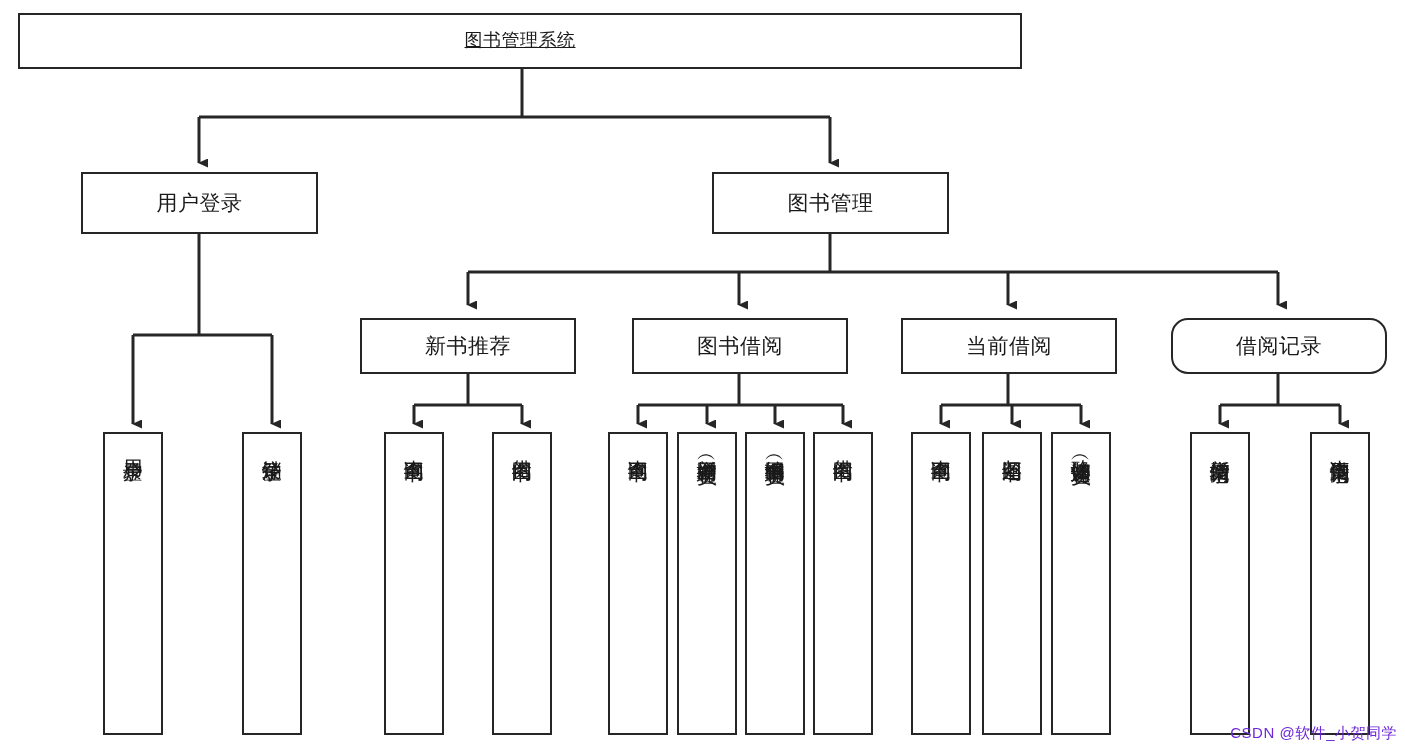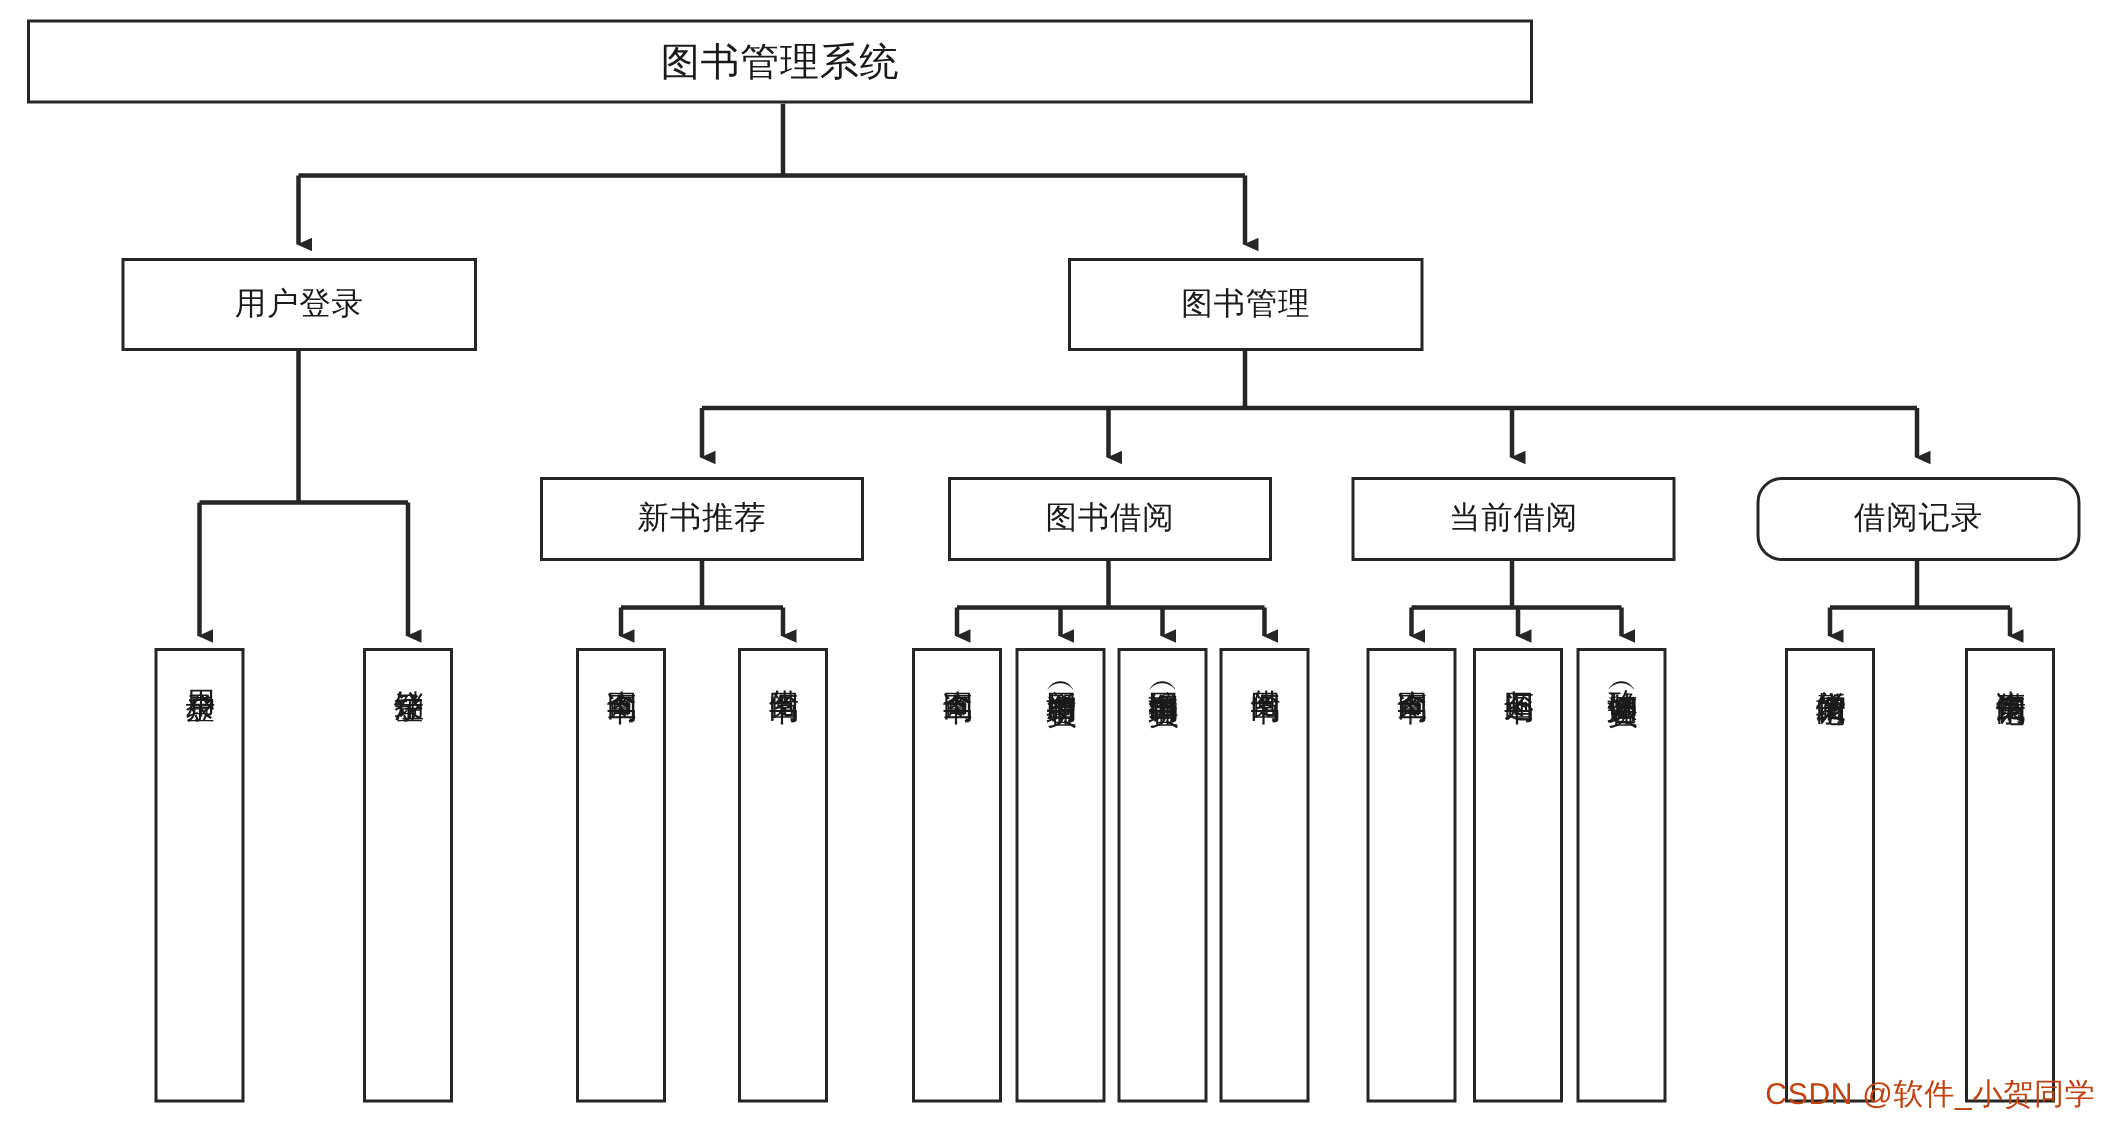--- a/index.html
+++ b/index.html
@@ -40,21 +40,22 @@
     text-align: center;
     line-height: 1.18;
     white-space: nowrap;
   }
   
   .node.h .node-label {
     font-size: 21px;
     letter-spacing: 0.5px;
   }
   .node.root .node-label {
-    font-size: 26px;
+    font-size: 18px;
+    text-decoration: underline;
   }
   
   .node.v {
     align-items: flex-start;
     padding-top: 10px;
   }
   .node.v .node-label {
     writing-mode: vertical-rl;
     text-orientation: upright;
     font-size: 20px;
@@ -62,22 +63,22 @@
     letter-spacing: 1px;
     white-space: nowrap;
   }
   .node.v.tall .node-label {
     font-size: 20px;
   }
   .watermark {
     position: absolute;
     right: 8px;
     bottom: 4px;
-    font-size: 20px;
-    color: #c2410c;
+    font-size: 15px;
+    color: #6d28d9;
     letter-spacing: 0.5px;
     white-space: nowrap;
     font-family: "Liberation Sans", "DejaVu Sans", sans-serif;
   }
 </style>
 </head>
 <body>
 
 <div id="diagram-root">
 

